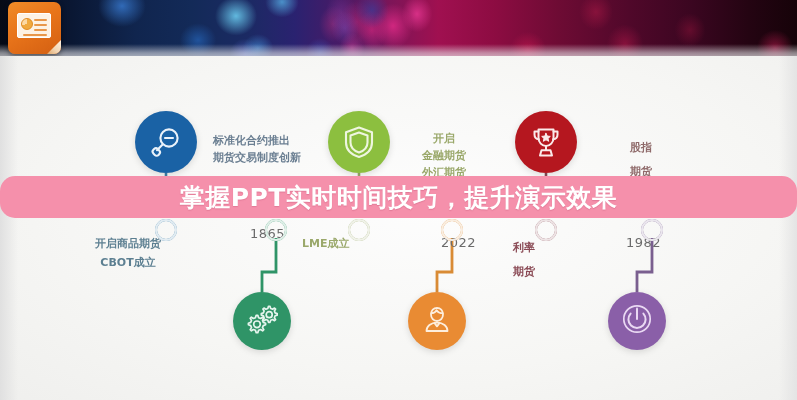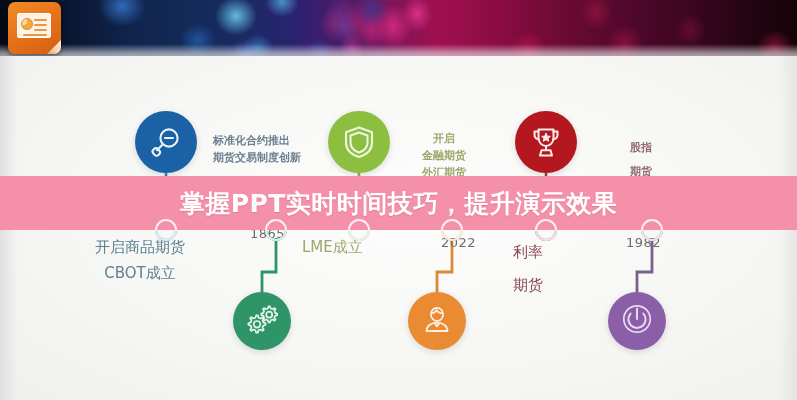--- a/index.html
+++ b/index.html
@@ -119,31 +119,31 @@
     font-family: "DejaVu Sans", "Liberation Sans", sans-serif;
     white-space: nowrap;
   }
   .lbl-top { font-size: 11px; font-weight: 600; }
   .lbl-year {
     position: absolute; z-index: 7; font-size: 13px; color: #6b6b6b;
     font-family: "DejaVu Sans", "Liberation Sans", sans-serif;
     letter-spacing: .5px;
   }
   .lbl-bot {
-    position: absolute; z-index: 7; font-size: 15px; font-weight: 400;
+    position: absolute; z-index: 7; font-size: 11px; font-weight: 700;
     line-height: 1.75; text-align: center;
     font-family: "DejaVu Sans", "Liberation Sans", sans-serif;
     white-space: nowrap;
   }
 
   
   .banner {
-    position: absolute; left: 0; top: 176px; width: 797px; height: 54px;
+    position: absolute; left: 0; top: 176px; width: 797px; height: 42px;
     background: #f590ab; z-index: 10;
-    display: flex; align-items: center; justify-content: center;
+    display: flex; align-items: center; justify-content: center; border-radius: 15px;
   }
   .banner-text {
     color: #ffffff; font-size: 25px; font-weight: 700;
     letter-spacing: .5px;
     font-family: "DejaVu Sans", "Liberation Sans", sans-serif;
     text-shadow: 0 1px 1px rgba(190,80,115,.35);
     white-space: nowrap;
   }
   .ring-over {
     position: absolute; width: 22px; height: 22px; border-radius: 50%;

